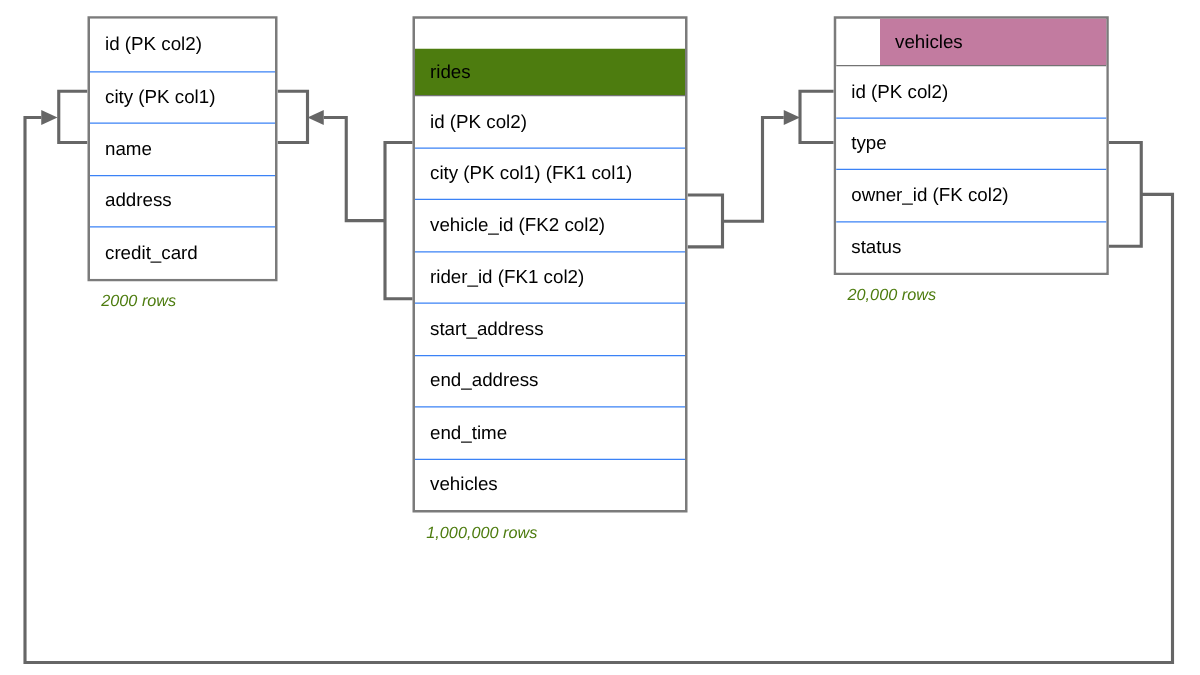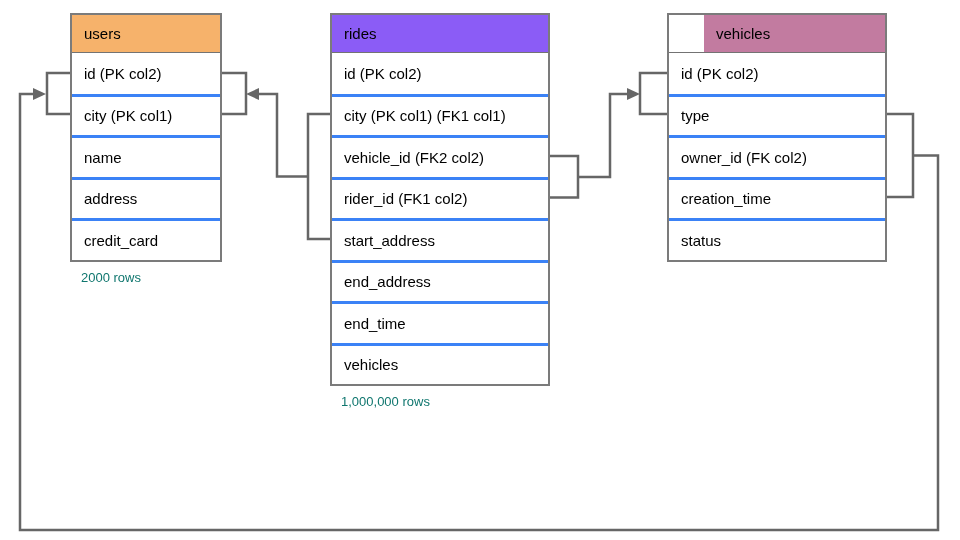--- a/index.html
+++ b/index.html
@@ -44,31 +44,32 @@
     height: 41.5px;
     display: flex;
     align-items: center;
     padding-left: 12px;
     font-size: 15px;
     color: #000000;
     box-sizing: border-box;
     background: #ffffff;
   }
   .trow + .trow {
-    border-top: 3px solid #3b82f6;
+    border-top: 1px solid #3b82f6;
   }
   .thead + .trow {
     border-top: 1px solid #737373;
   }
   .rowcount {
     margin-top: 7px;
     padding-left: 11px;
     font-size: 13px;
-    color: #0f766e;
+    color: #4d7c0f;
     line-height: 17px;
+    font-style: italic;
   }
   .w-users { left: 70px; top: 13px; width: 152px; }
   .w-rides { left: 330px; top: 13px; width: 220px; }
   .w-vehicles { left: 667px; top: 13px; width: 220px; }
   .tbl { width: 100%; }
 </style>
 </head>
 <body>
 
 <div class="canvas">
@@ -90,49 +91,48 @@
     </g>
     <g style="fill: rgb(102, 102, 102);">
       <polygon points="246,94 259,88 259,100"></polygon>
       <polygon points="640,94 627,88 627,100"></polygon>
       <polygon points="46,94 33,88 33,100"></polygon>
     </g>
   </svg>
 
   <div class="tbl-wrap w-users">
     <div class="tbl">
-      <div class="thead" style="background-color: rgb(246, 178, 107);">users</div>
       <div class="trow">id (PK col2)</div>
       <div class="trow">city (PK col1)</div>
       <div class="trow">name</div>
       <div class="trow">address</div>
       <div class="trow">credit_card</div>
     </div>
     <div class="rowcount">2000 rows</div>
   </div>
 
   <div class="tbl-wrap w-rides">
     <div class="tbl">
-      <div class="thead" style="background-color: #8b5cf6;">rides</div>
+      <div class="thead" style="background-color: #4d7c0f; margin-top: 24px;">rides</div>
       <div class="trow">id (PK col2)</div>
       <div class="trow">city (PK col1) (FK1 col1)</div>
       <div class="trow">vehicle_id (FK2 col2)</div>
       <div class="trow">rider_id (FK1 col2)</div>
       <div class="trow">start_address</div>
       <div class="trow">end_address</div>
       <div class="trow">end_time</div>
       <div class="trow">vehicles</div>
     </div>
     <div class="rowcount">1,000,000 rows</div>
   </div>
 
   <div class="tbl-wrap w-vehicles">
     <div class="tbl">
       <div class="thead" style="background-color: rgb(194, 123, 160); margin-left: 35px;">vehicles</div>
       <div class="trow">id (PK col2)</div>
       <div class="trow">type</div>
       <div class="trow">owner_id (FK col2)</div>
-      <div class="trow">creation_time</div>
       <div class="trow">status</div>
     </div>
+    <div class="rowcount">20,000 rows</div>
   </div>
 
 </div>
 
 </body></html>

